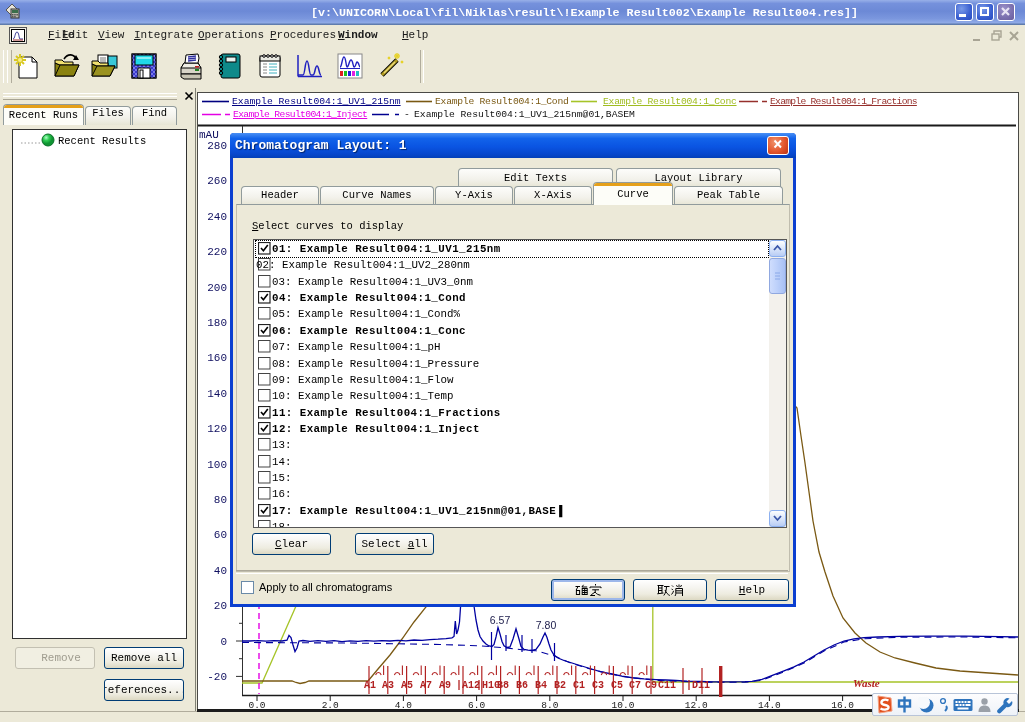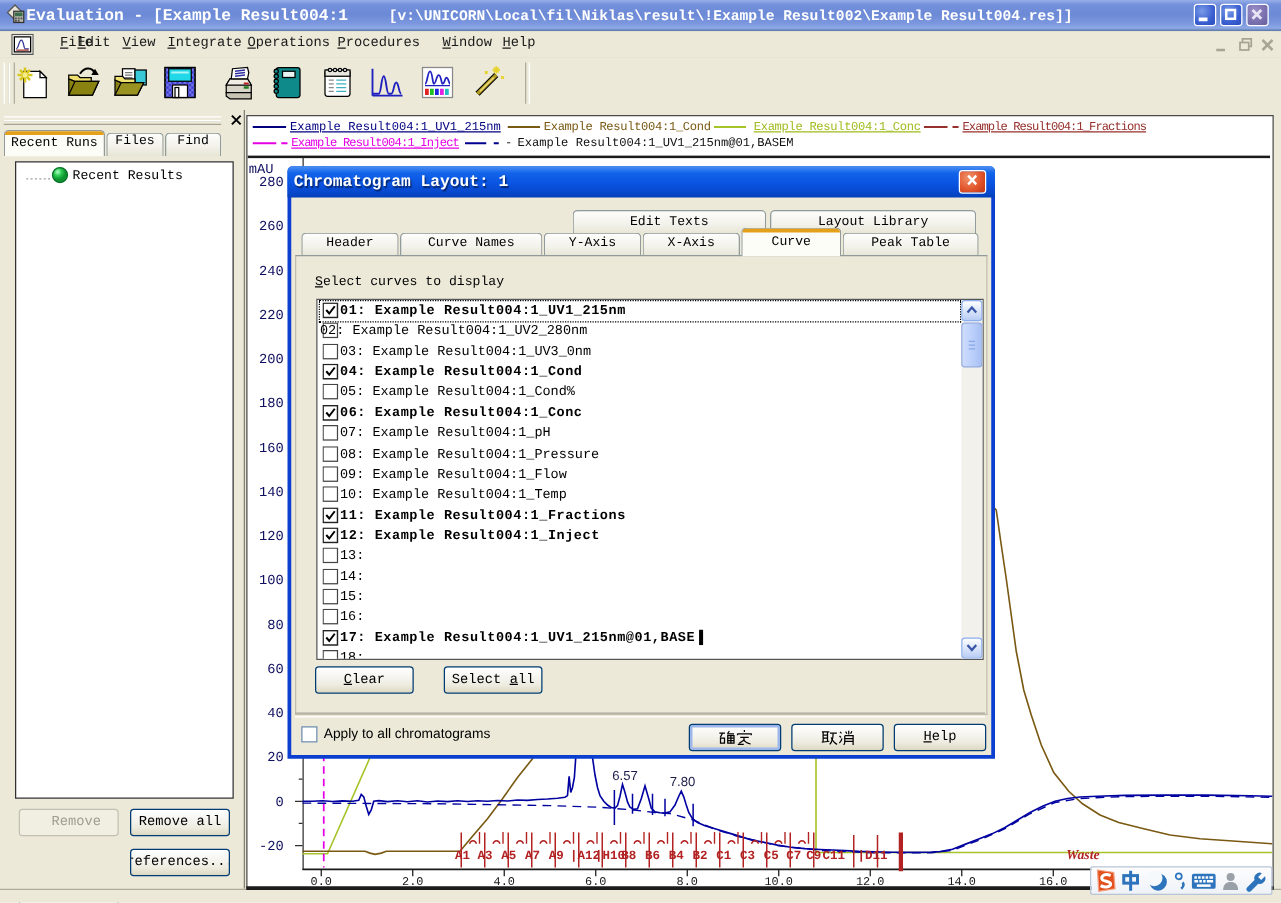--- a/index.html
+++ b/index.html
@@ -32,21 +32,20 @@
 <rect x="7" y="6" width="8" height="9" fill="#b8b8ac" stroke="#333"></rect>
 <rect x="8" y="7" width="6" height="3" fill="#3a6e4a"></rect>
 <g fill="#555">
         <rect x="8" y="11" width="1.5" height="1.5"></rect>
         <rect x="10.2" y="11" width="1.5" height="1.5"></rect>
         <rect x="12.4" y="11" width="1.5" height="1.5"></rect>
         <rect x="8" y="13" width="1.5" height="1.5"></rect>
         <rect x="10.2" y="13" width="1.5" height="1.5"></rect>
       </g>
 </svg>
-<div class="abs mono" style="left:21px;top:5px;font-size:13px;font-weight:bold;color:#fff;white-space:pre;">Evaluation - [Example Result004:1</div>
 <div class="abs mono" style="left:311px;top:6px;font-size:11.7px;font-weight:bold;color:#fff;white-space:pre;">[v:\UNICORN\Local\fil\Niklas\result\!Example Result002\Example Result004.res]]</div>
 </div>
 <div class="abs" style="left:955px;top:3px;width:18px;height:18px;border:1px solid #fff;border-radius:3px;background:radial-gradient(circle at 35% 30%,#7a9ae8 0%,#3a5fd0 60%,#2a4cc0 100%);box-sizing:border-box;">
     <div class="abs" style="left:3px;top:10px;width:7px;height:3px;background:#fff;"></div>
   </div>
 <div class="abs" style="left:976px;top:3px;width:18px;height:18px;border:1px solid #fff;border-radius:3px;background:radial-gradient(circle at 35% 30%,#7a9ae8 0%,#3a5fd0 60%,#2a4cc0 100%);box-sizing:border-box;">
     <div class="abs" style="left:3px;top:3px;width:9px;height:9px;border:2px solid #fff;box-sizing:border-box;"></div>
   </div>
 <div class="abs" style="left:997px;top:3px;width:18px;height:18px;border:1px solid #fff;border-radius:3px;background:radial-gradient(circle at 35% 30%,#9a90c8 0%,#7a6fae 60%,#6a5f9e 100%);box-sizing:border-box;"><svg width="16" height="16">
       <path d="M4,4 L11,11 M11,4 L4,11" stroke="#e8e4f4" stroke-width="2.2"></path>
@@ -58,21 +57,21 @@
 <path d="M4,12 C6,12 6,5 8,5 C10,5 10,12 11,12 L14,12" stroke="#303090" fill="none"></path>
 <path d="M4,13 L14,13" stroke="#a03030" fill="none"></path>
     </svg>
   </div>
 <div class="abs mono" style="left:28px;top:29px;font-size:11px;color:#1a1a1a;padding-left:20px;"><u>F</u>ile</div>
 <div class="abs mono" style="left:62px;top:29px;font-size:11px;color:#1a1a1a;"><u>E</u>dit</div>
 <div class="abs mono" style="left:98px;top:29px;font-size:11px;color:#1a1a1a;"><u>V</u>iew</div>
 <div class="abs mono" style="left:134px;top:29px;font-size:11px;color:#1a1a1a;"><u>I</u>ntegrate</div>
 <div class="abs mono" style="left:198px;top:29px;font-size:11px;color:#1a1a1a;"><u>O</u>perations</div>
 <div class="abs mono" style="left:270px;top:29px;font-size:11px;color:#1a1a1a;"><u>P</u>rocedures</div>
-<div class="abs mono" style="left:354px;top:29px;font-size:11px;color:#1a1a1a;"><u>W</u>indow</div>
+<div class="abs mono" style="left:338px;top:29px;font-size:11px;color:#1a1a1a;font-weight:bold;"><u>W</u>indow</div>
 <div class="abs mono" style="left:402px;top:29px;font-size:11px;color:#1a1a1a;"><u>H</u>elp</div>
 <svg class="abs" style="left:970px;top:28px" width="52" height="16">
 <g stroke="#a8a494" stroke-width="2">
       <line x1="3" y1="12" x2="10" y2="12"></line>
     </g>
 <g fill="none" stroke="#a8a494" stroke-width="1.4">
       <rect x="22" y="6" width="7" height="6"></rect>
       <path d="M24,6 V3 H31 V9 H29"></path>
     </g>
 <g stroke="#a8a494" stroke-width="2">

